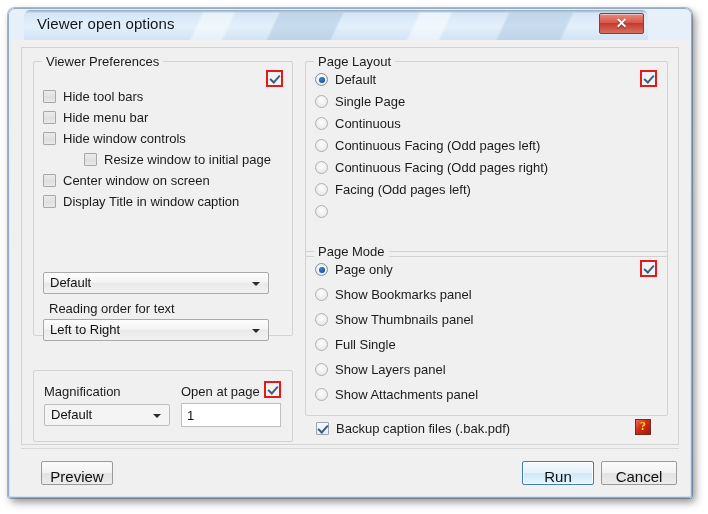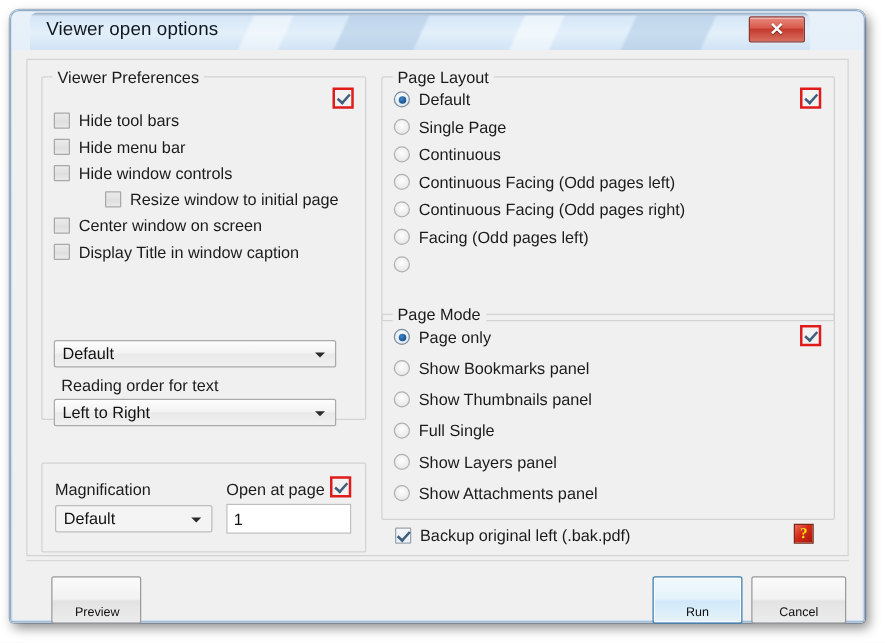--- a/index.html
+++ b/index.html
@@ -328,26 +328,26 @@
 
   
   .btn {
     position: absolute;
     height: 24px;
     border: 1px solid #9a9a9a;
     border-radius: 2px;
     background: linear-gradient(to bottom, #fbfbfb 0%, #f2f2f2 48%, #e3e3e3 52%, #ececec 100%);
     box-sizing: border-box;
     font-family: "Liberation Sans", sans-serif;
-    font-size: 10px;
+    font-size: 15px;
     color: #0f0f0f;
     cursor: pointer;
     text-align: center;
     line-height: 22px;
-    padding: 18px;
+    padding: 4px;
   }
   .btn.default {
     border: 1px solid #3c7fb1;
     background: linear-gradient(to bottom, #f2f9fd 0%, #e4f2fb 48%, #d0e8f8 52%, #e7f4fc 100%);
     box-shadow: inset 0 0 0 1px rgba(255,255,255,0.85);
   }
 
   #bottom-sep {
     position: absolute;
     left: 11px;
@@ -491,21 +491,21 @@
           <span class="lbl">Show Layers panel</span>
         </div>
         <div class="radrow" style="left:9px; top:133px;">
           <span class="radio"></span>
           <span class="lbl">Show Attachments panel</span>
         </div>
       </div>
 
       <div class="chkrow" style="left:294px; top:371px;">
         <span class="chkbox checked"></span>
-        <span class="lbl">Backup original left (.bak.pdf)</span>
+        <span class="lbl">Backup caption files (.bak.pdf)</span>
       </div>
       <div class="qhelp" style="left:613px; top:371px;">
         <span class="q">?</span>
       </div>
 
     </div>
 
     <div id="bottom-sep"></div>
 
     <button class="btn" style="left:31px; top:421px; width:72px;">Preview</button>

